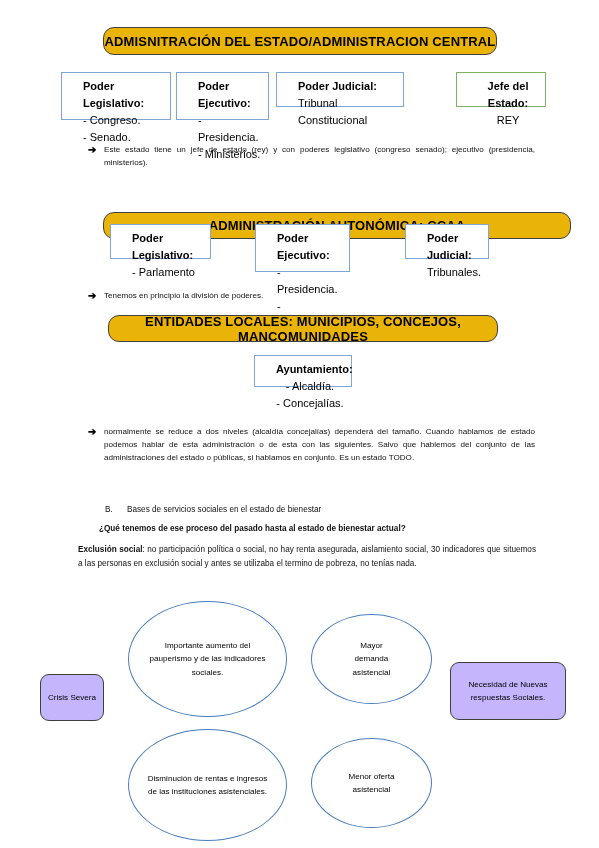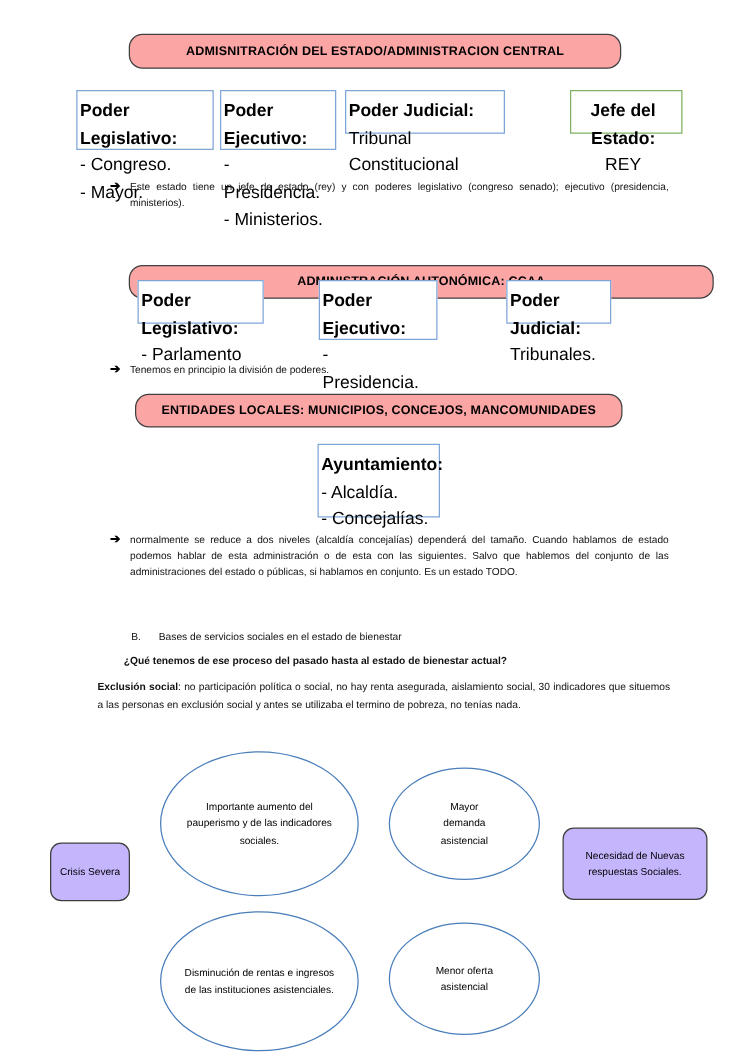--- a/index.html
+++ b/index.html
@@ -23,33 +23,33 @@
   .abs { position: absolute; box-sizing: border-box; }
 
   
   .banner {
     border: 1.4px solid #404040;
     border-radius: 11px;
     display: flex;
     align-items: center;
     justify-content: center;
     font-weight: bold;
-    font-size: 10px;
+    font-size: 13px;
     letter-spacing: 0.15px;
     color: #000;
-    background: #fca5a5;
+    background: #eab308;
     text-align: center;
   }
 
   
   .infobox {
     border: 1.1px solid #7FA6D8;
     background: #fff;
-    padding: 5px 7px 4px 2px;
-    font-size: 14px;
+    padding: 5px 7px 4px 21px;
+    font-size: 11px;
     line-height: 1.55;
     color: #000;
   }
   .infobox.green { border-color: #7FB262; }
   .infobox .hd { font-weight: bold; display: block; }
   .infobox .ln { display: block; }
   .infobox.centered { text-align: center; }
   .infobox.centered .hd { text-align: center; }
 
   
@@ -120,21 +120,21 @@
 </head>
 <body>
 
 <div id="page">
 
   <div class="abs banner" style="left:103px; top:27px; width:394px; height:28px;">ADMISNITRACIÓN DEL ESTADO/ADMINISTRACION CENTRAL</div>
 
   <div class="abs infobox" style="left:61px; top:72px; width:110px; height:48px;">
     <span class="hd">Poder Legislativo:</span>
     <span class="ln">- Congreso.</span>
-    <span class="ln">- Mayor.</span>
+    <span class="ln">- Senado.</span>
   </div>
 
   <div class="abs infobox" style="left:176px; top:72px; width:93px; height:48px;">
     <span class="hd">Poder Ejecutivo:</span>
     <span class="ln">- Presidencia.</span>
     <span class="ln">- Ministerios.</span>
   </div>
 
   <div class="abs infobox" style="left:276px; top:72px; width:128px; height:35px;">
     <span class="hd">Poder Judicial:</span>
@@ -169,21 +169,21 @@
     <span class="ln">Tribunales.</span>
   </div>
 
   <div class="abs arrowpara" style="left:88px; top:289px; width:447px;">
     <span class="glyph">➔</span>
     <span class="body nojustify">Tenemos en principio la división de poderes.</span>
   </div>
 
   <div class="abs banner" style="left:108px; top:315px; width:390px; height:27px;">ENTIDADES LOCALES: MUNICIPIOS, CONCEJOS, MANCOMUNIDADES</div>
 
-  <div class="abs infobox" style="left:254px; top:355px; width:98px; height:59px;">
+  <div class="abs infobox" style="left:254px; top:355px; width:98px; height:32px;text-align:center;">
     <span class="hd">Ayuntamiento:</span>
     <span class="ln">- Alcaldía.</span>
     <span class="ln">- Concejalías.</span>
   </div>
 
   <div class="abs arrowpara" style="left:88px; top:425px; width:447px;">
     <span class="glyph">➔</span>
     <span class="body">normalmente se reduce a dos niveles (alcaldía concejalías) dependerá del tamaño. Cuando hablamos de estado podemos hablar de esta administración o de esta con las siguientes. Salvo que hablemos del conjunto de las administraciones del estado o públicas, si hablamos en conjunto. Es un estado TODO.</span>
   </div>
 

